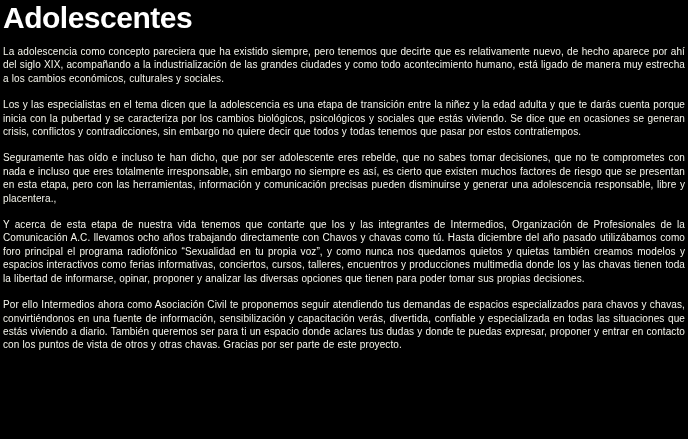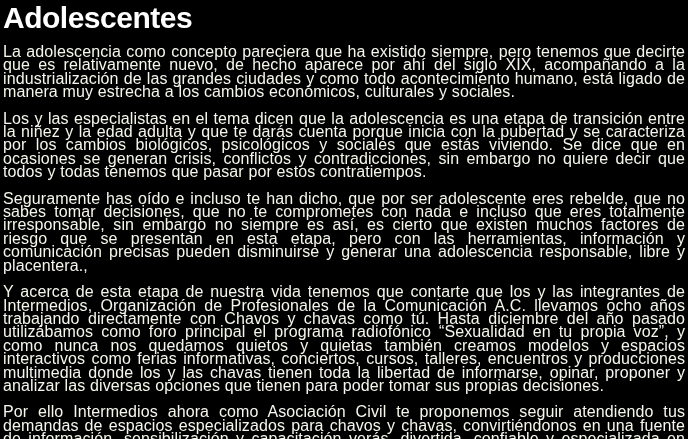--- a/index.html
+++ b/index.html
@@ -25,21 +25,21 @@
     font-family: "Liberation Sans", sans-serif;
     font-weight: 700;
     font-size: 30px;
     line-height: 32px;
     letter-spacing: -0.5px;
   }
   .body-paragraph {
     margin: 0 0 13px 0;
     padding: 0;
     color: #f6f6ec;
-    font-size: 16px;
+    font-size: 10px;
     line-height: 13.4px;
     text-align: justify;
     letter-spacing: 0.1px;
     word-spacing: 0.2px;
   }
   .body-paragraph:last-child {
     margin-bottom: 8px;
   }
 </style>
 </head>

